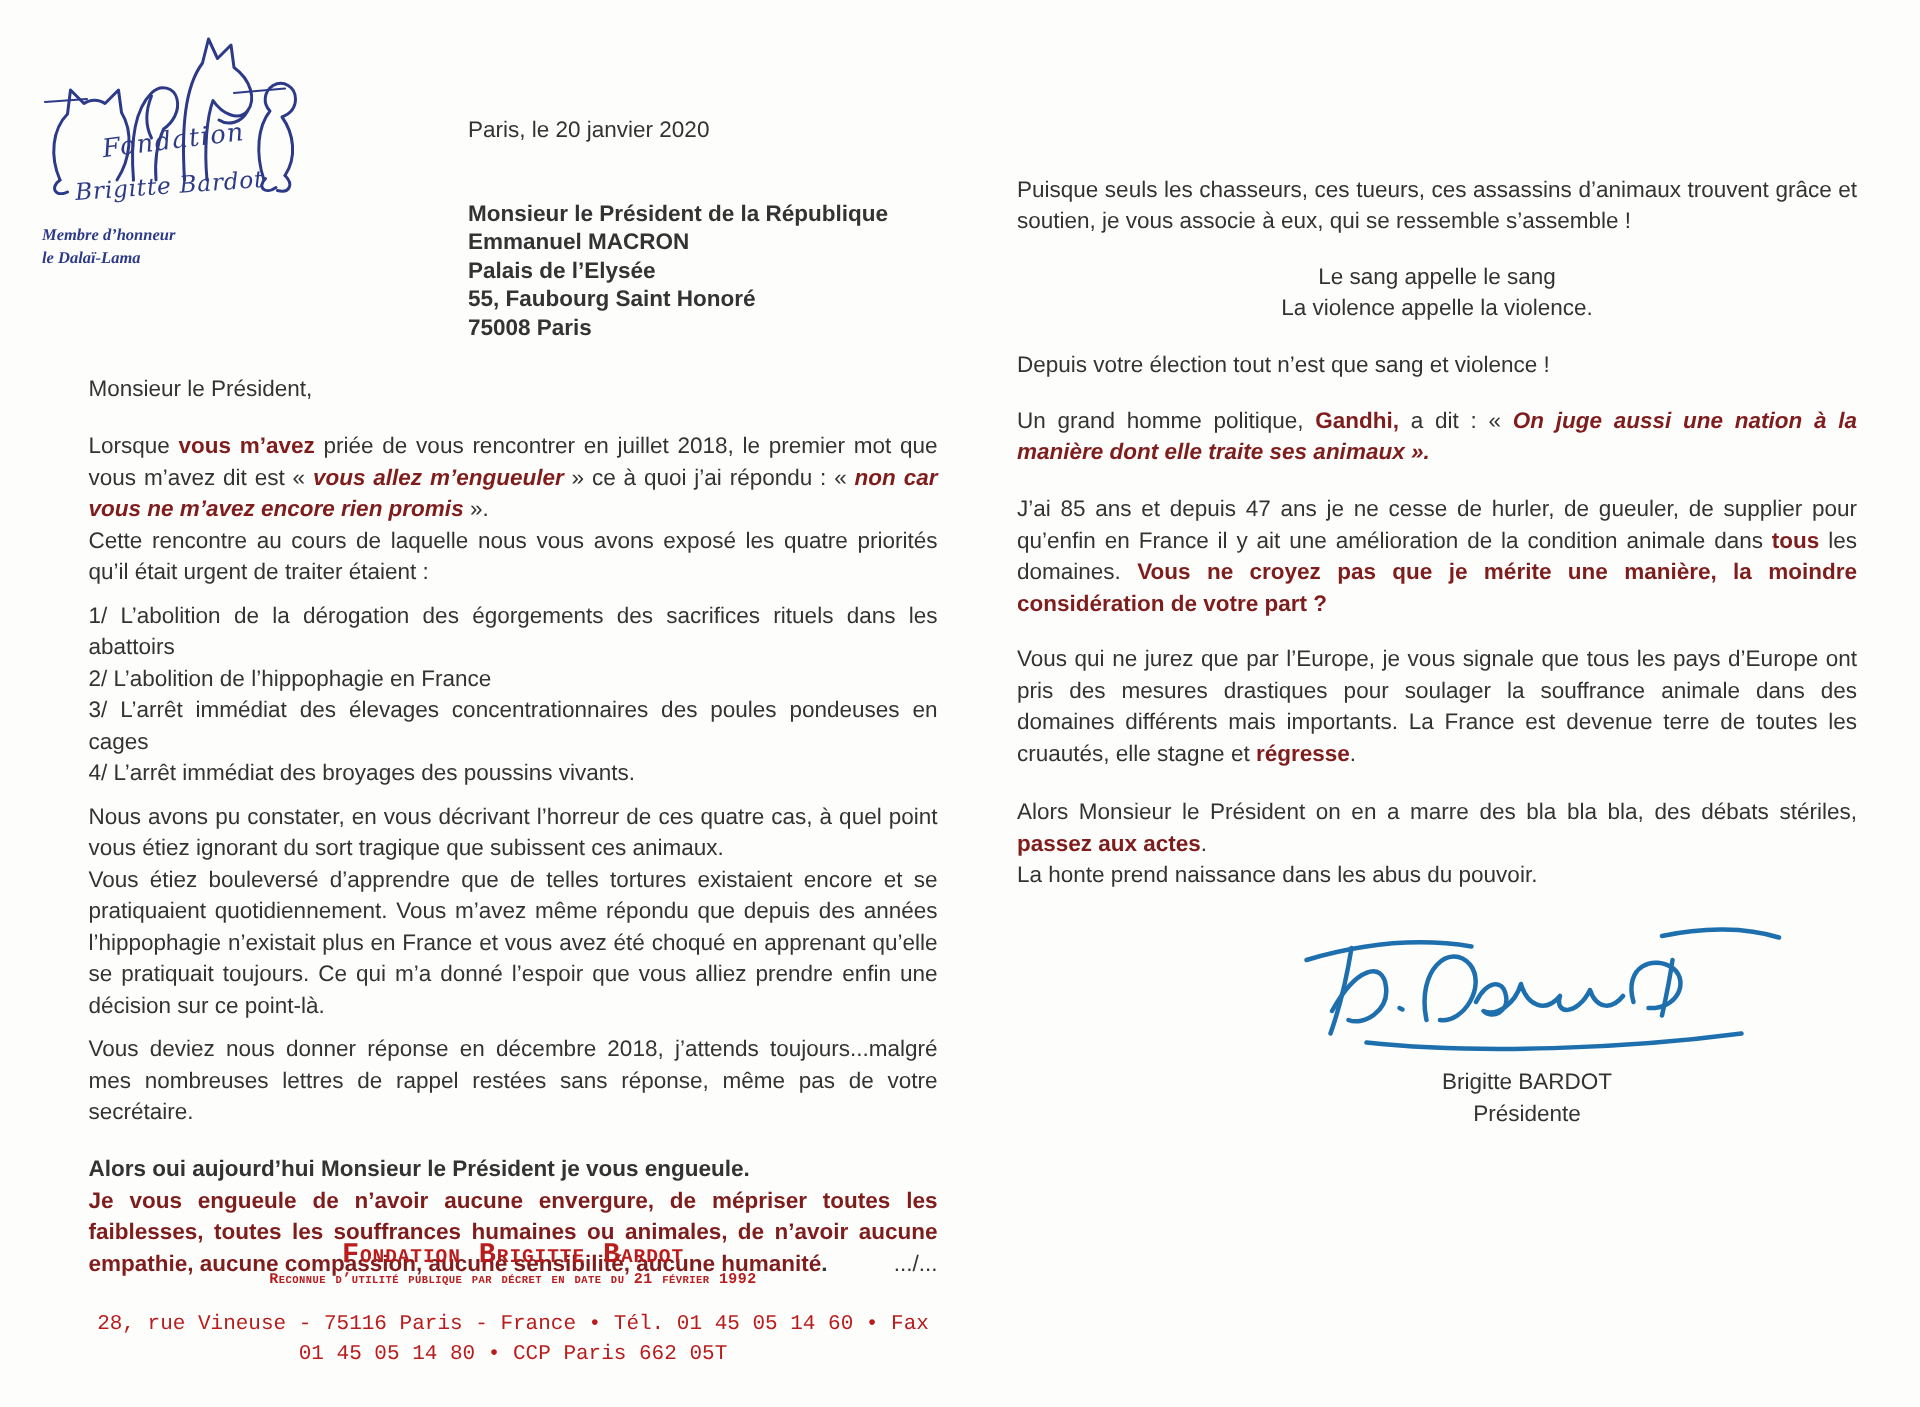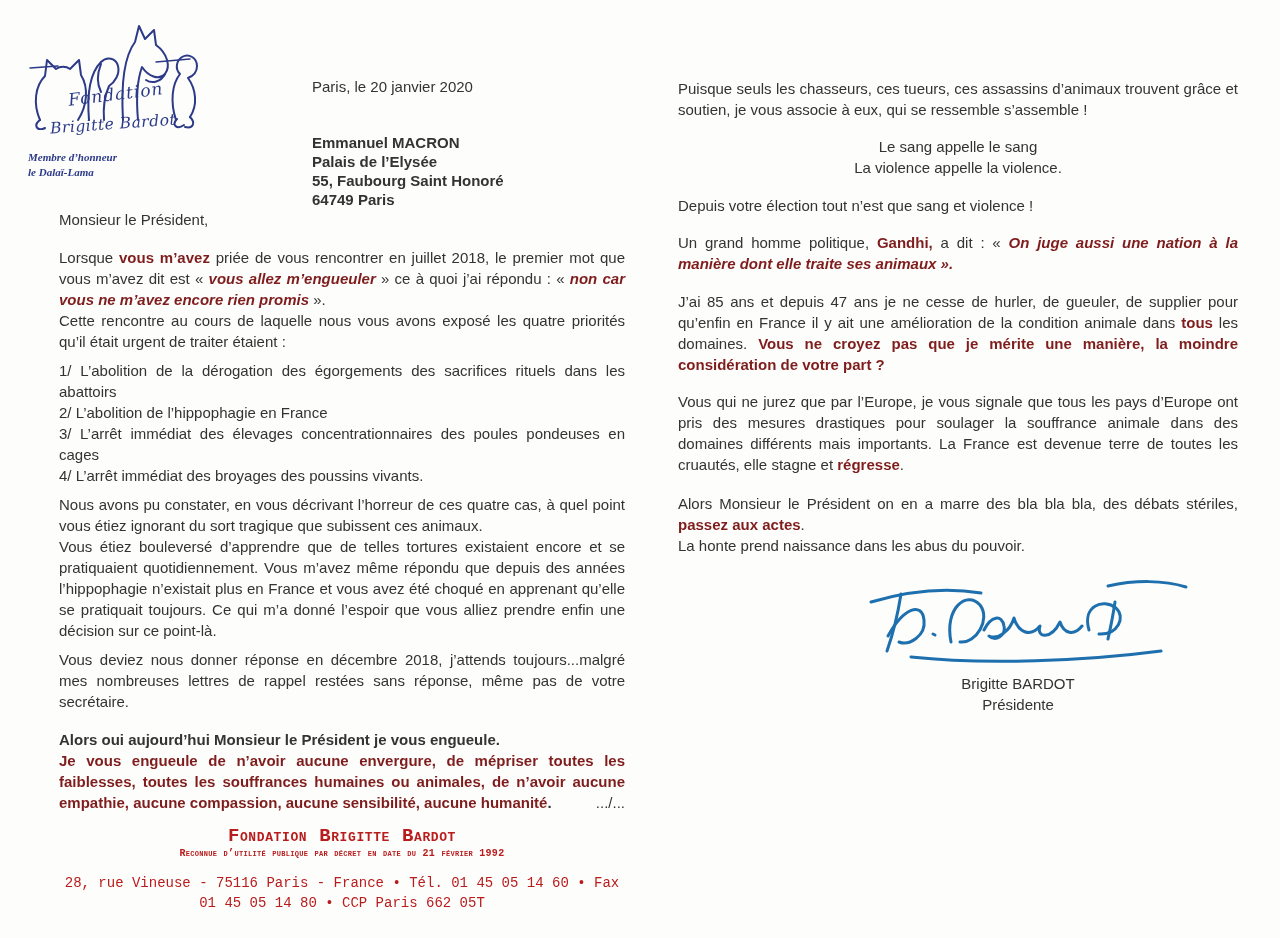--- a/index.html
+++ b/index.html
@@ -25,40 +25,40 @@
   .logo-script { position:absolute; font-family:"DejaVu Serif", serif; font-style:italic; color:#2c3a88; white-space:nowrap; }
   .logo-script.l1 { left:40px; top:76px; font-size:17px; transform:rotate(-7deg); letter-spacing:1px; }
   .logo-script.l2 { left:22px; top:107px; font-size:15.5px; transform:rotate(-4deg); letter-spacing:0.5px; }
   .logo-honor { position:absolute; left:0; top:142px; width:170px; text-align:left;
     font-family:"Liberation Serif", serif; font-style:italic; font-weight:bold;
     font-size:11px; line-height:15px; color:#2c3a88; }
 
   
   .date-block { margin:78px 0 0 253px; font-size:15px; }
   .recipient  { margin:38px 0 0 253px; font-weight:bold; font-size:15px; line-height:19px; }
-  .salutation { }
+  .salutation { margin-top:21px; }
   .p-lorsque  { margin-top:17px; }
   .list-block { margin-top:8px; }
   .p-constater{ margin-top:8px; }
   .p-deviez   { margin-top:8px; }
   .p-alors    { margin-top:17px; font-weight:bold; }
   .p-engueule { font-weight:bold; }
   .continuation { margin-top:-19px; text-align:right; font-size:15px; padding-right:0; }
 
   
   .footer { position:absolute; left:59px; top:826px; width:566px; text-align:center;
     font-family:Liberation Mono, monospace; color:#b91c1c; }
   .f-title { font-size:19px; font-weight:bold; font-variant:small-caps; letter-spacing:0.6px; line-height:21px; }
   .f-sub   { font-size:10px; font-weight:bold; font-variant:small-caps; letter-spacing:0.3px; line-height:13px; }
   .f-addr  { font-size:14px; line-height:20px; margin-top:13px; }
   .f-contacts { font-size:10px; margin-top:25px; }
   .f-contacts span { margin:0 6px; }
 
   
-  .page-right { padding-top:78px; }
+  .page-right { padding-top:116px; }
   .center-lines { margin-top:16px; text-align:center; }
   .rp2 { margin-top:17px; }
   .rp3 { margin-top:16px; }
   .rp4 { margin-top:17px; }
   .rp5 { margin-top:16px; }
   .rp6 { margin-top:18px; }
 
   
   .sig-block { margin-top:16px; }
   .sig-svg { display:block; margin-left:185px; }
@@ -96,24 +96,25 @@
     <div class="logo-honor">
       <div>Membre d’honneur</div>
       <div>le Dalaï-Lama</div>
     </div>
   </div>
 
   <div class="page-left">
     <div class="date-block">Paris, le 20 janvier 2020</div>
 
     <div class="recipient">
+      <div>Monsieur le Président de la République</div>
       <div>Emmanuel MACRON</div>
       <div>Palais de l’Elysée</div>
       <div>55, Faubourg Saint Honoré</div>
-      <div>64749 Paris</div>
+      <div>75008 Paris</div>
     </div>
 
     <p class="salutation">Monsieur le Président,</p>
 
     <p class="just p-lorsque"><span>Lorsque </span><b>vous m’avez</b><span> priée de vous rencontrer en juillet 2018, le premier mot que vous m’avez dit est « </span><b class="it">vous allez m’engueuler</b><span> » ce à quoi j’ai répondu : « </span><b class="it">non car vous ne m’avez encore rien promis</b><span> ».</span><br><span>Cette rencontre au cours de laquelle nous vous avons exposé les quatre priorités qu’il était urgent de traiter étaient :</span></p>
 
     <div class="list-block">
       <div class="li just">1/ L’abolition de la dérogation des égorgements des sacrifices rituels dans  les abattoirs</div>
       <div class="li just">2/ L’abolition de l’hippophagie en France</div>
       <div class="li just">3/ L’arrêt immédiat des élevages concentrationnaires des poules pondeuses en cages</div>

